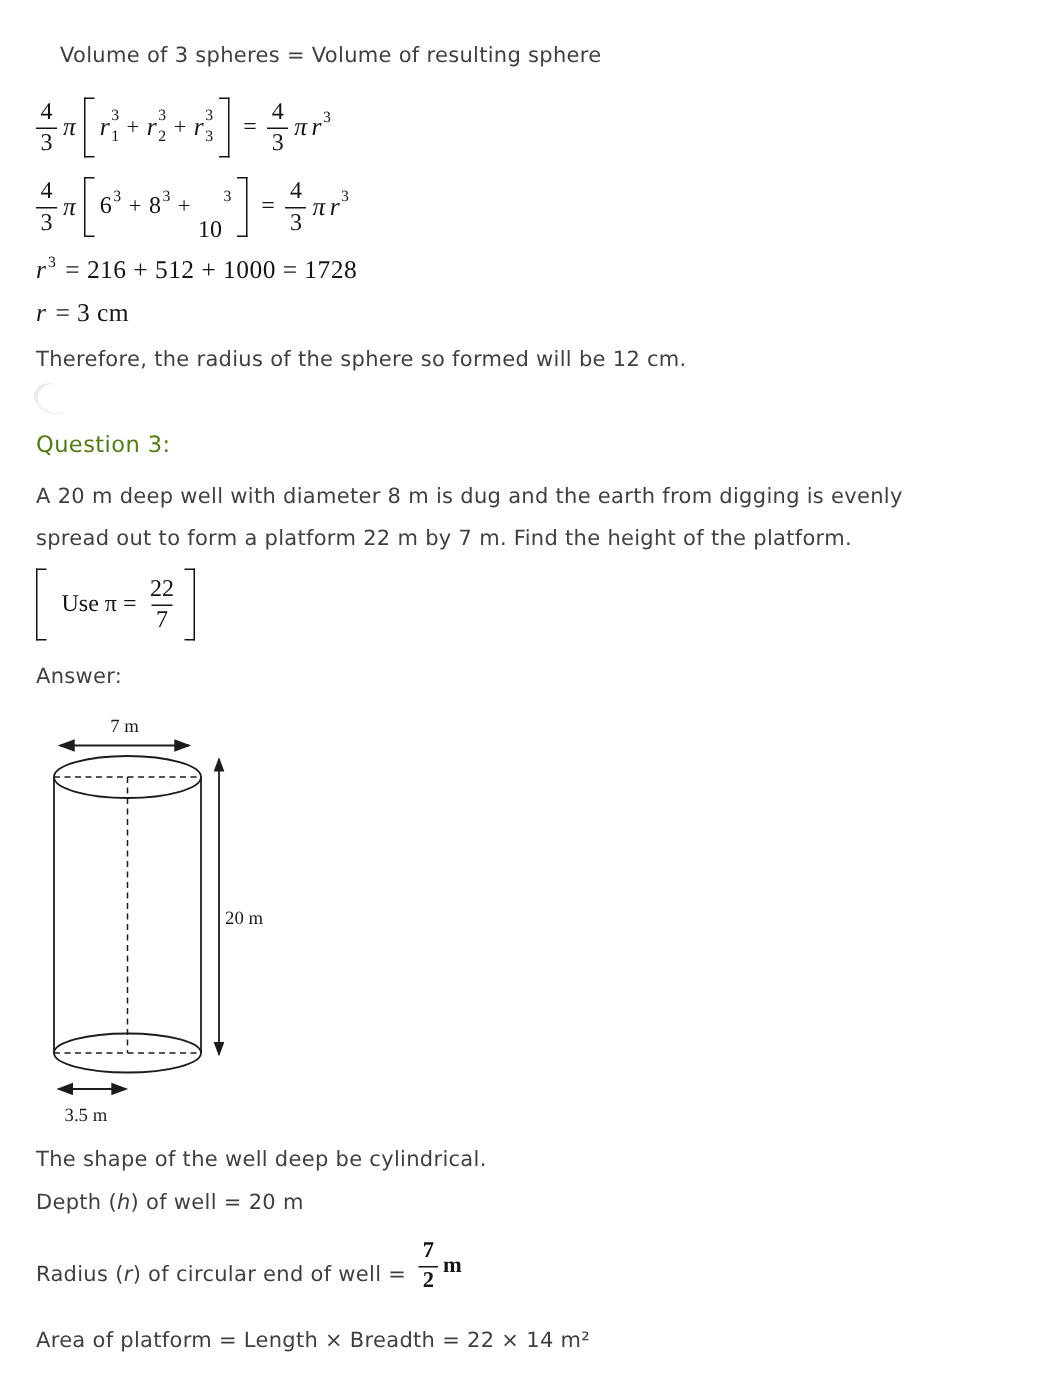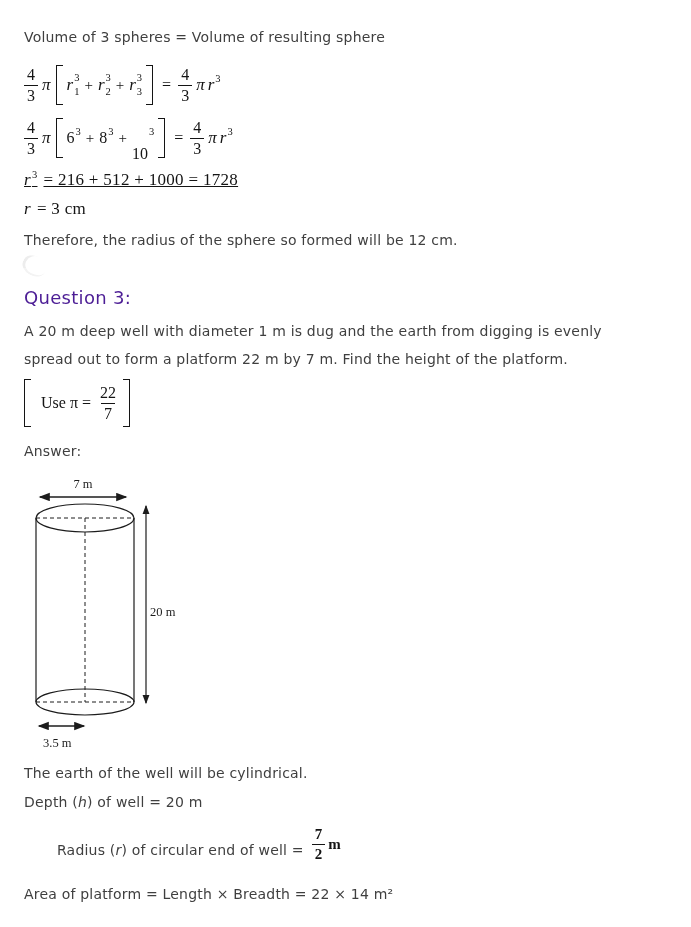--- a/index.html
+++ b/index.html
@@ -1,20 +1,20 @@
 <!DOCTYPE html>
 <html><head>
 <meta charset="utf-8">
 <style>
   html,body{margin:0;padding:0;background:#ffffff;}
   .page{position:relative;width:691px;height:927px;background:#ffffff;overflow:hidden;
         font-family:"DejaVu Sans",sans-serif;color:#3f3f3f;}
   .abs{position:absolute;}
   .sans{font-size:14px;letter-spacing:0.2px;color:#3f3f3f;line-height:1.35;}
-  .muted{color:#4c1d95;font-size:18px;letter-spacing:0.3px;}
+  .muted{color:#4d7c0f;font-size:15px;letter-spacing:0.3px;}
   .math{font-family:"Liberation Serif","DejaVu Serif",serif;color:#141414;}
   .eqrow{position:absolute;display:flex;align-items:center;}
   .frac{display:inline-flex;flex-direction:column;align-items:center;line-height:1;font-size:16px;}
   .frac .num{padding:0 3px 2px;}
   .frac .den{border-top:1.4px solid #141414;padding:2px 3px 0;}
   .var{font-style:italic;font-size:17px;}
   .pi{margin:0 3px 0 4px;}
   .bgroup{display:inline-flex;align-items:center;height:42px;margin:0 2px;}
   .bkl,.bkr{width:6px;height:38px;display:inline-block;}
   .bkl{border-left:1.6px solid #141414;border-top:1.6px solid #141414;border-bottom:1.6px solid #141414;margin-right:4px;}
@@ -35,21 +35,21 @@
   .fgroup{display:inline-flex;align-items:center;margin-left:8px;}
   .fgroup .frac{font-size:15px;font-weight:600;}
   .fgroup .unit{font-weight:600;font-size:15px;margin-left:3px;}
   i{font-style:italic;}
 </style>
 </head>
 <body>
 
 <div class="page">
 
-  <div class="abs sans" style="left:24px;top:28px;text-align:center;">Volume of 3 spheres = Volume of resulting sphere</div>
+  <div class="abs sans" style="left:40px;top:28px;text-align:center;">Volume of 3 spheres = Volume of resulting sphere</div>
 
   <div class="eqrow math" style="left:24px;top:60px;height:50px;">
     <span class="frac">
       <span class="num">4</span>
       <span class="den">3</span>
     </span>
     <span class="var pi">π</span>
     <span class="bgroup">
       <span class="bkl"></span>
       <span class="term">
@@ -114,36 +114,36 @@
     <span class="eqs">=</span>
     <span class="frac">
       <span class="num">4</span>
       <span class="den">3</span>
     </span>
     <span class="var pi">π</span>
     <span class="var">r</span>
     <span class="sup-solo">3</span>
   </div>
 
-  <div class="abs math eqline" style="left:24px;top:170px;text-decoration:underline;">
+  <div class="abs math eqline" style="left:24px;top:170px;">
     <span class="var">r</span><span class="sup-solo">3</span><span class="rest">= 216 + 512 + 1000 = 1728</span>
   </div>
 
   <div class="abs math eqline" style="left:24px;top:199px;">
     <span class="var">r</span><span class="rest">= 3 cm</span>
   </div>
 
   <div class="abs sans" style="left:24px;top:231px;">Therefore, the radius of the sphere so formed will be 12 cm.</div>
 
   <div class="abs smudge" style="left:22px;top:256px;"></div>
 
   <div class="abs muted" style="left:24px;top:287px;">Question 3:</div>
 
   <div class="abs sans" style="left:24px;top:317px;line-height:28px;width:660px;">
-    <span>A 20 m deep well with diameter 1 m is dug and the earth from digging is evenly</span><br>
+    <span>A 20 m deep well with diameter 8 m is dug and the earth from digging is evenly</span><br>
     <span>spread out to form a platform 22 m by 7 m. Find the height of the platform.</span>
   </div>
 
   <div class="eqrow math" style="left:24px;top:376px;height:54px;">
     <span class="bkl big"></span>
     <span style="font-size:16px;margin:0 6px;">Use π =</span>
     <span class="frac">
       <span class="num">22</span>
       <span class="den">7</span>
     </span>
@@ -171,28 +171,28 @@
     <line x1="75" y1="48" x2="75" y2="232" stroke="#1c1c1c" stroke-width="1" stroke-dasharray="4 3"></line>
     <line x1="26" y1="232" x2="124" y2="232" stroke="#1c1c1c" stroke-width="1" stroke-dasharray="4 3"></line>
 
     <line x1="136" y1="36" x2="136" y2="233" stroke="#1c1c1c" stroke-width="1.2" marker-start="url(#ah)" marker-end="url(#ah)"></line>
     <text x="140" y="146" font-family="Liberation Serif, serif" font-size="12.5" fill="#1c1c1c">20 m</text>
 
     <line x1="29" y1="256" x2="74" y2="256" stroke="#1c1c1c" stroke-width="1.4" marker-start="url(#ah)" marker-end="url(#ah)"></line>
     <text x="33" y="277" font-family="Liberation Serif, serif" font-size="12.5" fill="#1c1c1c">3.5 m</text>
   </svg>
 
-  <div class="abs sans" style="left:24px;top:764px;">The earth of the well will be cylindrical.</div>
+  <div class="abs sans" style="left:24px;top:764px;">The shape of the well deep be cylindrical.</div>
 
   <div class="abs sans" style="left:24px;top:793px;">
     <span>Depth (</span><i>h</i><span>) of well = 20 m</span>
   </div>
 
   <div class="abs radrow" style="left:24px;top:827px;">
-    <span class="sans" style="padding-bottom:2px;margin-left:33px;">
+    <span class="sans" style="padding-bottom:2px;">
       <span>Radius (</span><i>r</i><span>) of circular end of well =</span>
     </span>
     <span class="math fgroup">
       <span class="frac">
         <span class="num">7</span>
         <span class="den">2</span>
       </span>
       <span class="unit">m</span>
     </span>
   </div>

